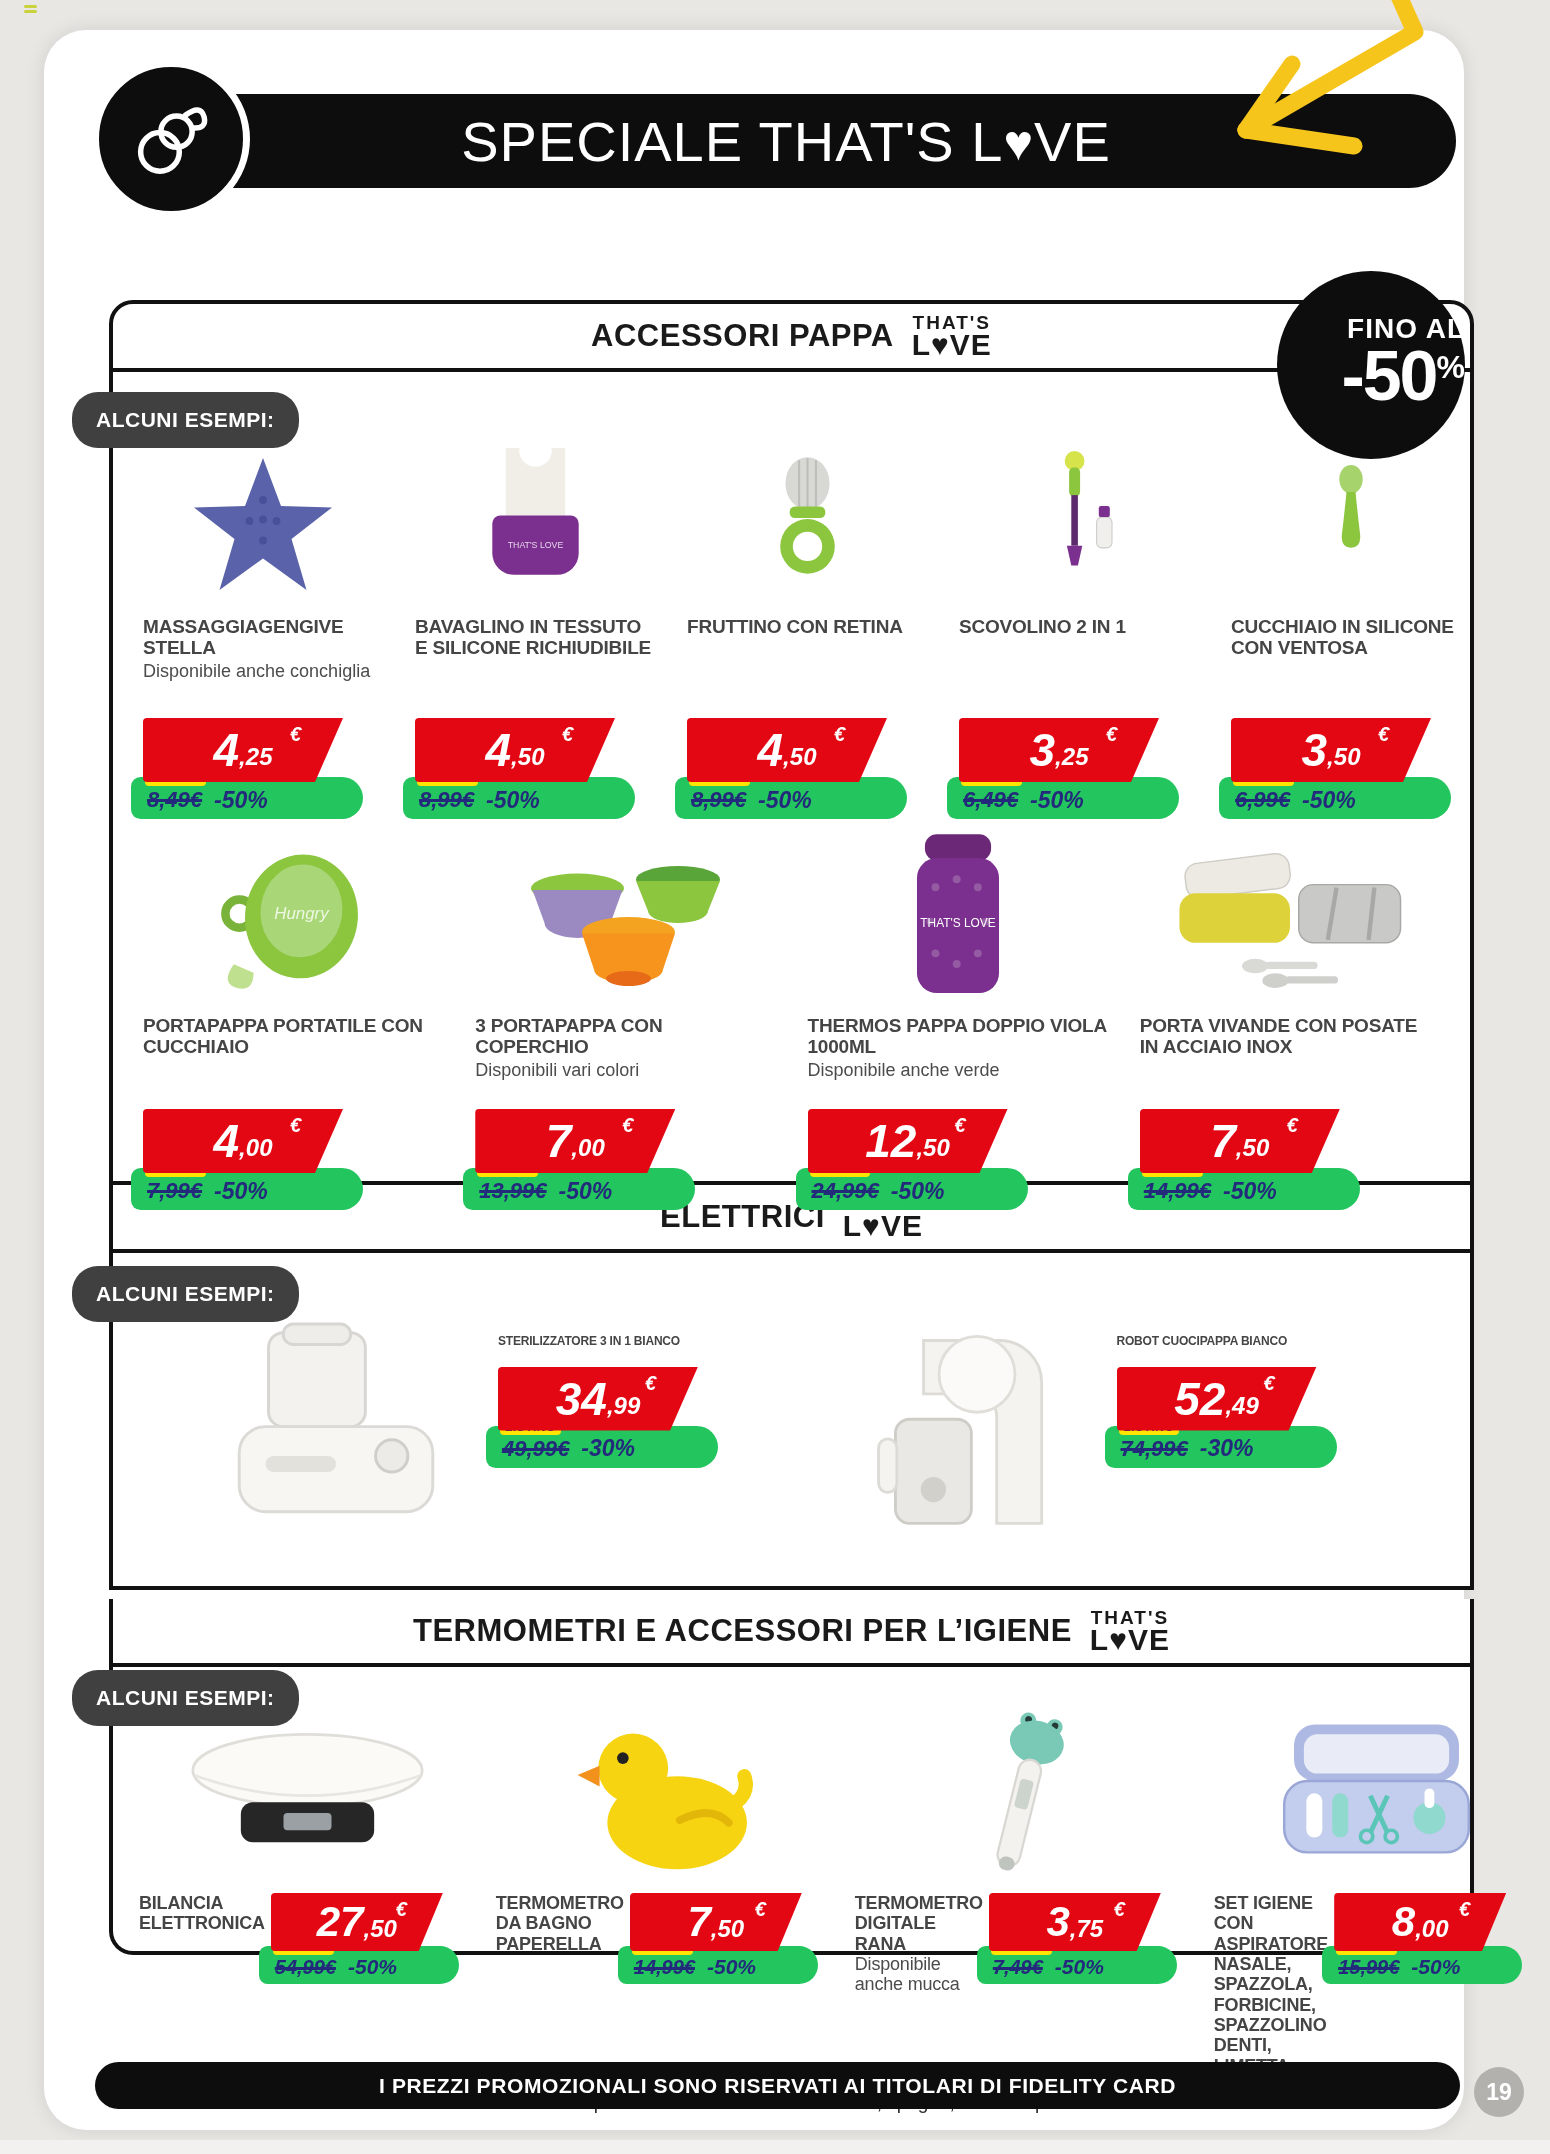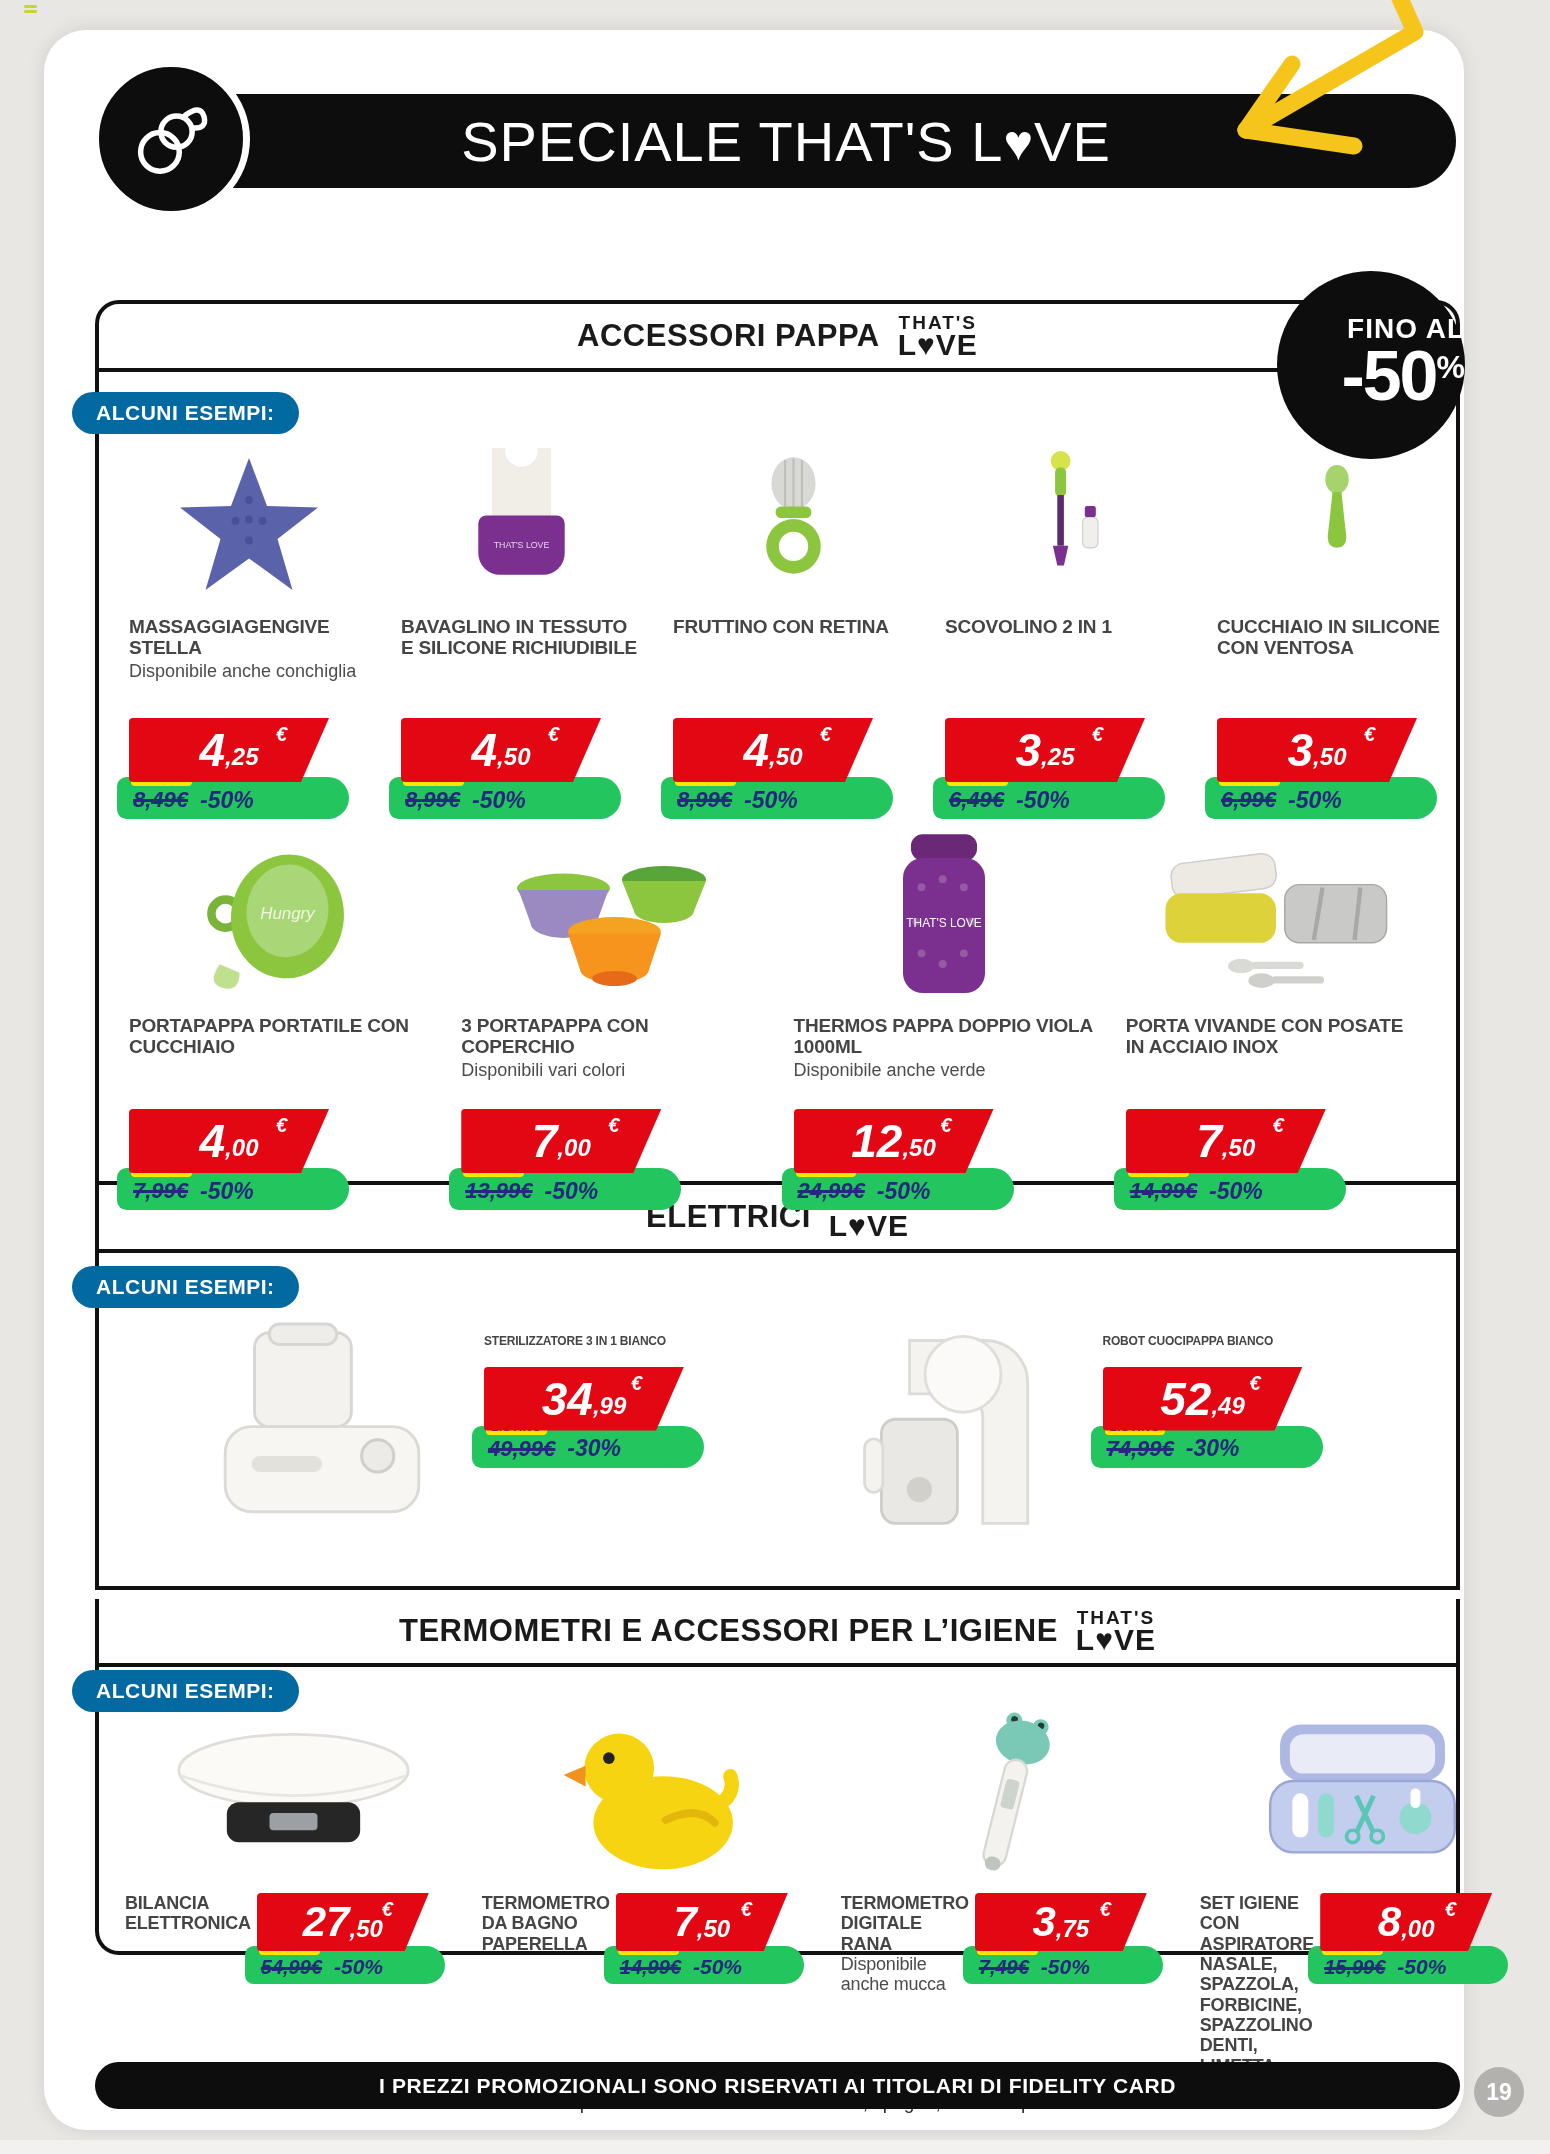--- a/index.html
+++ b/index.html
@@ -20,39 +20,39 @@
     border-radius:0 47px 47px 0;display:flex;align-items:center;justify-content:center;
     padding-right:60px;box-sizing:border-box;z-index:2;}
   .header-title{color:#fff;font-size:56px;font-weight:normal;letter-spacing:1px;white-space:nowrap;}
   .header-title .heart{font-size:50px;vertical-align:1px;}
   .header-circle{position:absolute;left:92px;top:60px;width:158px;height:158px;border-radius:50%;
     background:#0d0d0d;border:7px solid #fff;box-sizing:border-box;z-index:3;
     display:flex;align-items:center;justify-content:center;}
   .arrow{position:absolute;left:1180px;top:-6px;width:300px;height:166px;z-index:4;pointer-events:none;}
 
   
-  .sections{position:absolute;left:95px;top:300px;width:1365px;z-index:1;}
+  .sections{position:absolute;left:109px;top:300px;width:1365px;z-index:1;}
   .section{border:4px solid #111;box-sizing:border-box;background:#fff;position:relative;}
   .sec1{border-radius:24px 24px 0 0;height:885px;}
   .sec2{border-top:none;height:405px;}
   .sec3{border-top:none;border-radius:0 0 24px 24px;height:356px;margin-top:9px;}
   .sec-header{height:64px;border-bottom:4px solid #111;display:flex;align-items:center;justify-content:center;gap:18px;}
   .sec-title{font-size:31px;font-weight:bold;color:#1a1a1a;letter-spacing:.5px;}
   .tl{display:inline-block;text-align:center;line-height:1;color:#1a1a1a;}
   .tl .tl-top{display:block;font-size:19px;font-weight:bold;letter-spacing:2px;}
   .tl .tl-main{display:block;font-size:30px;font-weight:bold;letter-spacing:1px;margin-top:-2px;}
 
   .badge{position:absolute;left:1277px;top:271px;width:188px;height:188px;border-radius:50%;
     background:#0d0d0d;color:#fff;text-align:right;z-index:6;}
   .badge .b1{font-size:28px;font-weight:bold;margin-top:42px;letter-spacing:1px;}
   .badge .b2{font-size:70px;font-weight:bold;line-height:.9;letter-spacing:-2px;}
   .badge .b2 sup{font-size:32px;vertical-align:22px;letter-spacing:0;}
 
-  .pill{position:absolute;left:72px;background:#0369a1;color:#fff;font-size:21px;font-weight:bold;
-    letter-spacing:.5px;padding:9px 24px;border-radius:26px;z-index:7;white-space:nowrap;}
+  .pill{position:absolute;left:72px;background:#404040;color:#fff;font-size:21px;font-weight:bold;
+    letter-spacing:.5px;padding:16px 24px;border-radius:26px;z-index:7;white-space:nowrap;}
   .pill1{top:392px;} .pill2{top:1266px;} .pill3{top:1670px;}
 
   
   .row5{display:grid;grid-template-columns:repeat(5,1fr);padding:40px 14px 0 14px;}
   .row4{display:grid;grid-template-columns:repeat(4,1fr);padding:4px 14px 0 14px;}
   .p{display:flex;flex-direction:column;padding:0 16px;}
   .pimg{height:190px;display:flex;align-items:flex-end;justify-content:center;padding-bottom:8px;}
   .row4 .pimg{height:178px;}
   .pinfo{height:102px;padding-top:6px;}
   .row4 .pinfo{height:94px;}

